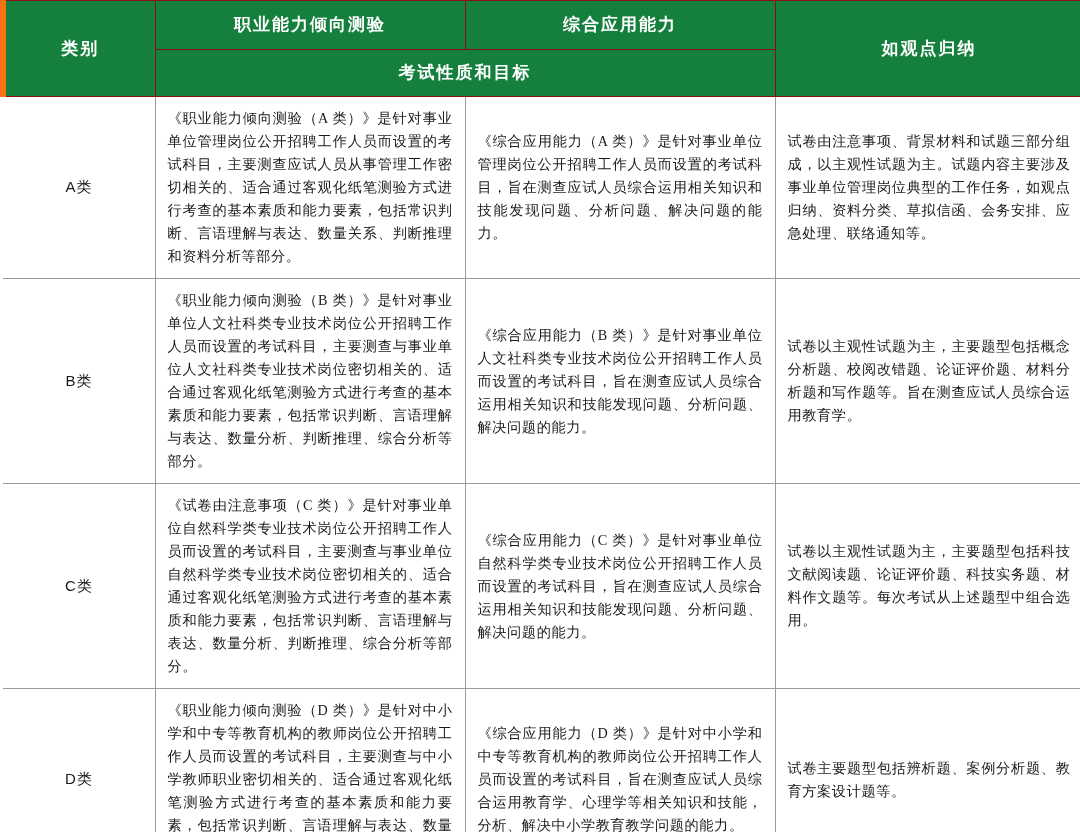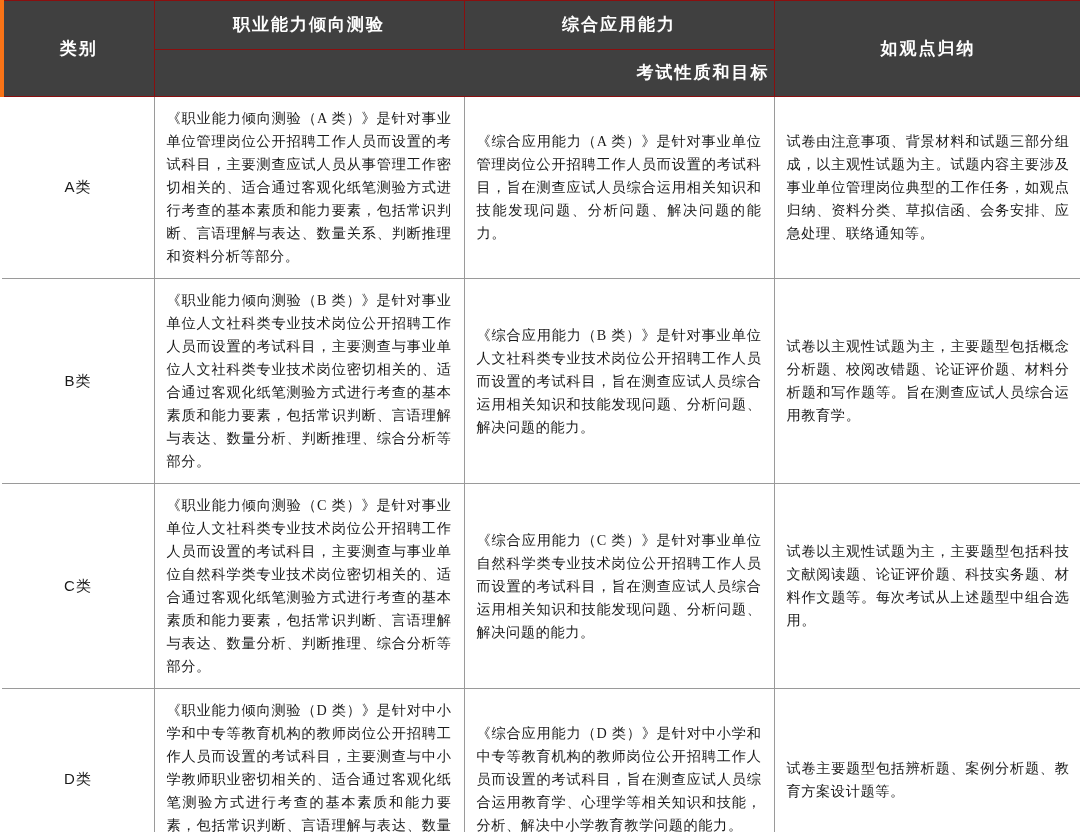--- a/index.html
+++ b/index.html
@@ -22,39 +22,39 @@
   }
 
   table.exam-table {
     width: 1080px;
     border-collapse: collapse;
     table-layout: fixed;
   }
 
   
   .hdr-cell {
-    background: #404040;
+    background: #15803d;
     color: #ffffff;
     text-align: center;
     vertical-align: middle;
     font-size: 17px;
     font-weight: bold;
     letter-spacing: 2px;
     border: 1px solid #8a0f0f;
     padding: 6px 4px;
     line-height: 1.4;
   }
   .hdr-cell.cat {
-    border-left: 4px solid #f97316;
+    border-left: 6px solid #f97316;
   }
   .hdr-cell.struct {
     border-right: 1px solid #C60000;
   }
   .hdr-row1 td { height: 36px; }
-  .hdr-row2 td { height: 34px; text-align: right; }
+  .hdr-row2 td { height: 34px; }
 
   
   td.cat-cell {
     width: 152px;
     text-align: center;
     vertical-align: middle;
     font-size: 15px;
     font-weight: normal;
     color: #1a1a1a;
     border: 1px solid #9a9a9a;
@@ -124,21 +124,21 @@
           <span class="cat-label">B类</span>
         </td>
         <td class="body-cell c-occ">《职业能力倾向测验（B 类）》是针对事业单位人文社科类专业技术岗位公开招聘工作人员而设置的考试科目，主要测查与事业单位人文社科类专业技术岗位密切相关的、适合通过客观化纸笔测验方式进行考查的基本素质和能力要素，包括常识判断、言语理解与表达、数量分析、判断推理、综合分析等部分。</td>
         <td class="body-cell c-comp">《综合应用能力（B 类）》是针对事业单位人文社科类专业技术岗位公开招聘工作人员而设置的考试科目，旨在测查应试人员综合运用相关知识和技能发现问题、分析问题、解决问题的能力。</td>
         <td class="body-cell c-struct">试卷以主观性试题为主，主要题型包括概念分析题、校阅改错题、论证评价题、材料分析题和写作题等。旨在测查应试人员综合运用教育学。</td>
       </tr>
       <tr class="r-c">
         <td class="cat-cell">
           <span class="cat-label">C类</span>
         </td>
-        <td class="body-cell c-occ">《职业能力倾向测验（C 类）》是针对事业单位人文社科类专业技术岗位公开招聘工作人员而设置的考试科目，主要测查与事业单位自然科学类专业技术岗位密切相关的、适合通过客观化纸笔测验方式进行考查的基本素质和能力要素，包括常识判断、言语理解与表达、数量分析、判断推理、综合分析等部分。</td>
+        <td class="body-cell c-occ">《试卷由注意事项（C 类）》是针对事业单位自然科学类专业技术岗位公开招聘工作人员而设置的考试科目，主要测查与事业单位自然科学类专业技术岗位密切相关的、适合通过客观化纸笔测验方式进行考查的基本素质和能力要素，包括常识判断、言语理解与表达、数量分析、判断推理、综合分析等部分。</td>
         <td class="body-cell c-comp">《综合应用能力（C 类）》是针对事业单位自然科学类专业技术岗位公开招聘工作人员而设置的考试科目，旨在测查应试人员综合运用相关知识和技能发现问题、分析问题、解决问题的能力。</td>
         <td class="body-cell c-struct">试卷以主观性试题为主，主要题型包括科技文献阅读题、论证评价题、科技实务题、材料作文题等。每次考试从上述题型中组合选用。</td>
       </tr>
       <tr class="r-d">
         <td class="cat-cell">
           <span class="cat-label">D类</span>
         </td>
         <td class="body-cell c-occ">《职业能力倾向测验（D 类）》是针对中小学和中专等教育机构的教师岗位公开招聘工作人员而设置的考试科目，主要测查与中小学教师职业密切相关的、适合通过客观化纸笔测验方式进行考查的基本素质和能力要素，包括常识判断、言语理解与表达、数量分析、判断推理、策略选择等部分。</td>
         <td class="body-cell c-comp">《综合应用能力（D 类）》是针对中小学和中专等教育机构的教师岗位公开招聘工作人员而设置的考试科目，旨在测查应试人员综合运用教育学、心理学等相关知识和技能，分析、解决中小学教育教学问题的能力。</td>
         <td class="body-cell c-struct">试卷主要题型包括辨析题、案例分析题、教育方案设计题等。</td>

